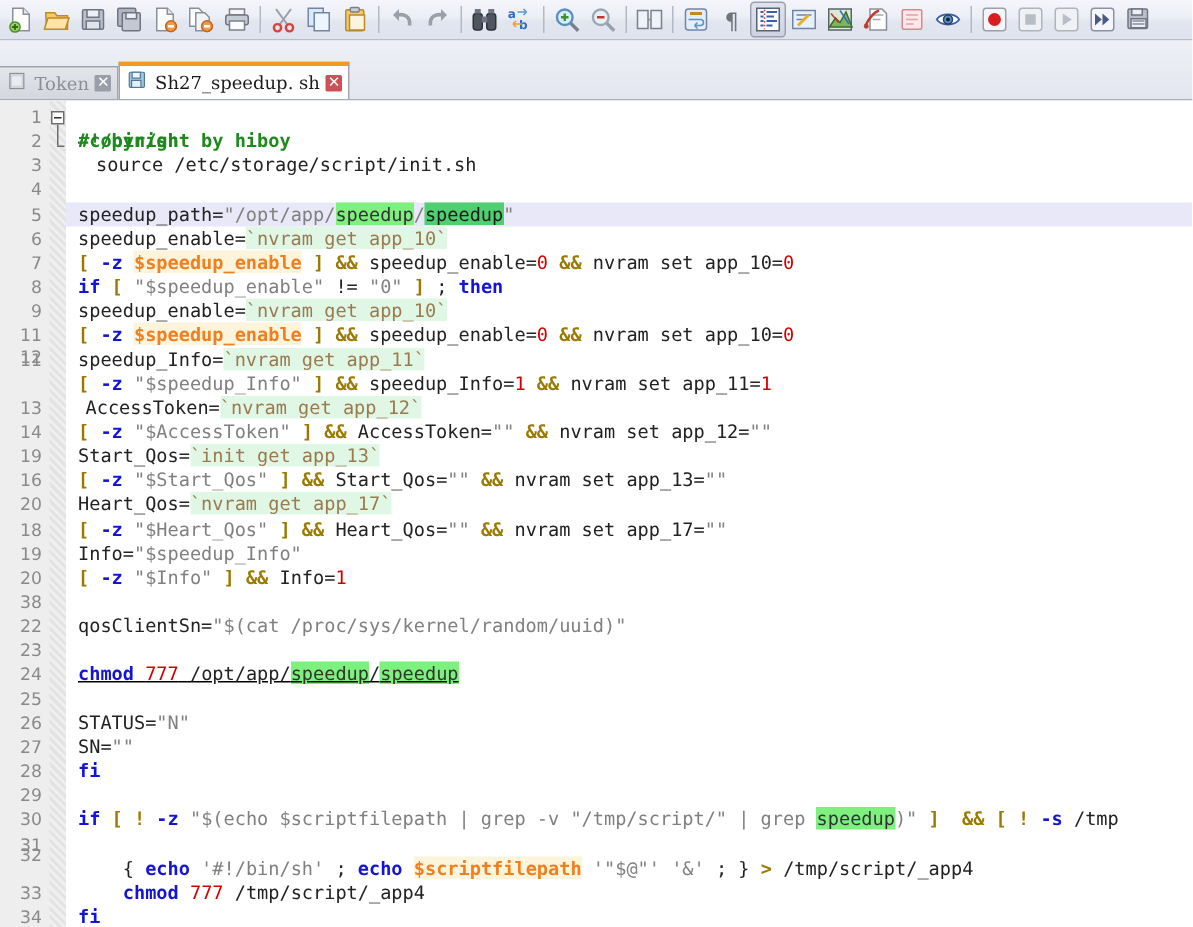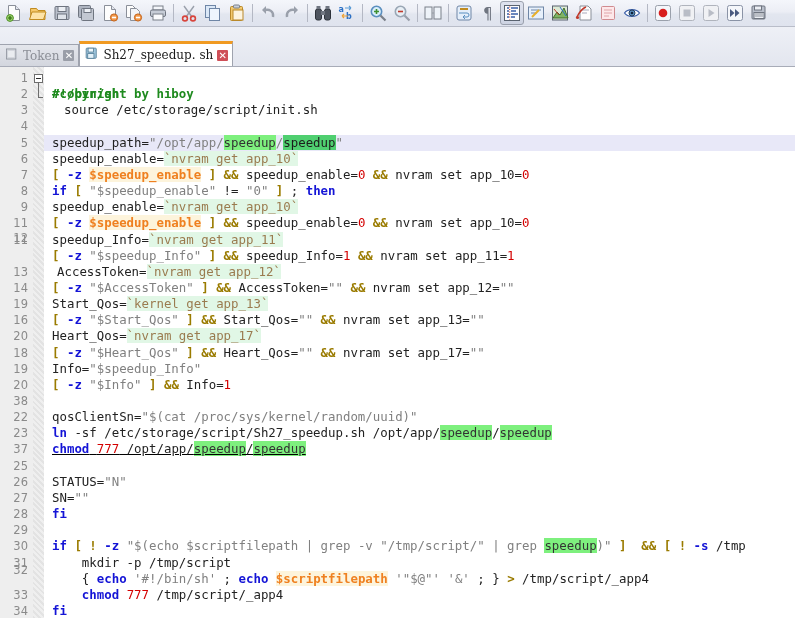--- a/index.html
+++ b/index.html
@@ -501,21 +501,21 @@
       <div class="lnum" style="top:212.95px">14</div>
       <div class="lnum" style="top:229.10px">19</div>
       <div class="lnum" style="top:245.25px">16</div>
       <div class="lnum" style="top:261.40px">20</div>
       <div class="lnum" style="top:277.55px">18</div>
       <div class="lnum" style="top:293.70px">19</div>
       <div class="lnum" style="top:309.85px">20</div>
       <div class="lnum" style="top:326.00px">38</div>
       <div class="lnum" style="top:342.15px">22</div>
       <div class="lnum" style="top:358.30px">23</div>
-      <div class="lnum" style="top:374.45px">37</div>
+      <div class="lnum" style="top:374.45px">24</div>
       <div class="lnum" style="top:390.60px">25</div>
       <div class="lnum" style="top:406.75px">26</div>
       <div class="lnum" style="top:422.90px">27</div>
       <div class="lnum" style="top:439.05px">28</div>
       <div class="lnum" style="top:455.20px">29</div>
       <div class="lnum" style="top:471.35px">30</div>
       <div class="lnum" style="top:487.50px">31</div>
       <div class="lnum" style="top:495px">32</div>
       <div class="lnum" style="top:519.80px">33</div>
       <div class="lnum" style="top:535.95px">34</div>
@@ -530,36 +530,34 @@
       <div class="codeline curline" style="top:67.60px;left:0;"><span class="t-plain">speedup_path=</span><span class="t-str">"</span><span class="t-str">/opt/app/</span><span class="t-hl">speedup</span><span class="t-str">/</span><span class="t-hlsel">speedup</span><span class="t-str">"</span></div>
       <div class="codeline" style="top:83.75px;left:0;"><span class="t-plain">speedup_enable=</span><span class="t-subst">`nvram get app_10`</span></div>
       <div class="codeline" style="top:99.90px;left:0;"><span class="t-op">[ </span><span class="t-kw">-z</span><span class="t-plain"> </span><span class="t-var">$speedup_enable</span><span class="t-op"> ]</span><span class="t-plain"> </span><span class="t-op">&amp;&amp;</span><span class="t-plain"> speedup_enable=</span><span class="t-num">0</span><span class="t-plain"> </span><span class="t-op">&amp;&amp;</span><span class="t-plain"> nvram set app_10=</span><span class="t-num">0</span></div>
       <div class="codeline" style="top:116.05px;left:0;"><span class="t-kw">if</span><span class="t-op"> [ </span><span class="t-str">"$speedup_enable"</span><span class="t-plain"> != </span><span class="t-str">"0"</span><span class="t-op"> ]</span><span class="t-plain"> ; </span><span class="t-kw">then</span></div>
       <div class="codeline" style="top:132.20px;left:0;"><span class="t-plain">speedup_enable=</span><span class="t-subst">`nvram get app_10`</span></div>
       <div class="codeline" style="top:148.35px;left:0;"><span class="t-op">[ </span><span class="t-kw">-z</span><span class="t-plain"> </span><span class="t-var">$speedup_enable</span><span class="t-op"> ]</span><span class="t-plain"> </span><span class="t-op">&amp;&amp;</span><span class="t-plain"> speedup_enable=</span><span class="t-num">0</span><span class="t-plain"> </span><span class="t-op">&amp;&amp;</span><span class="t-plain"> nvram set app_10=</span><span class="t-num">0</span></div>
       <div class="codeline" style="top:164.50px;left:0;"><span class="t-plain">speedup_Info=</span><span class="t-subst">`nvram get app_11`</span></div>
       <div class="codeline" style="top:180.65px;left:0;"><span class="t-op">[ </span><span class="t-kw">-z</span><span class="t-plain"> </span><span class="t-str">"$speedup_Info"</span><span class="t-op"> ]</span><span class="t-plain"> </span><span class="t-op">&amp;&amp;</span><span class="t-plain"> speedup_Info=</span><span class="t-num">1</span><span class="t-plain"> </span><span class="t-op">&amp;&amp;</span><span class="t-plain"> nvram set app_11=</span><span class="t-num">1</span></div>
       <div class="codeline" style="top:196.80px;left:5px;"><span class="t-plain">AccessToken=</span><span class="t-subst">`nvram get app_12`</span></div>
       <div class="codeline" style="top:212.95px;left:0;"><span class="t-op">[ </span><span class="t-kw">-z</span><span class="t-plain"> </span><span class="t-str">"$AccessToken"</span><span class="t-op"> ]</span><span class="t-plain"> </span><span class="t-op">&amp;&amp;</span><span class="t-plain"> AccessToken=</span><span class="t-str">""</span><span class="t-plain"> </span><span class="t-op">&amp;&amp;</span><span class="t-plain"> nvram set app_12=</span><span class="t-str">""</span></div>
-      <div class="codeline" style="top:229.10px;left:0;"><span class="t-plain">Start_Qos=</span><span class="t-subst">`kernel get app_13`</span></div>
+      <div class="codeline" style="top:229.10px;left:0;"><span class="t-plain">Start_Qos=</span><span class="t-subst">`init get app_13`</span></div>
       <div class="codeline" style="top:245.25px;left:0;"><span class="t-op">[ </span><span class="t-kw">-z</span><span class="t-plain"> </span><span class="t-str">"$Start_Qos"</span><span class="t-op"> ]</span><span class="t-plain"> </span><span class="t-op">&amp;&amp;</span><span class="t-plain"> Start_Qos=</span><span class="t-str">""</span><span class="t-plain"> </span><span class="t-op">&amp;&amp;</span><span class="t-plain"> nvram set app_13=</span><span class="t-str">""</span></div>
       <div class="codeline" style="top:261.40px;left:0;"><span class="t-plain">Heart_Qos=</span><span class="t-subst">`nvram get app_17`</span></div>
       <div class="codeline" style="top:277.55px;left:0;"><span class="t-op">[ </span><span class="t-kw">-z</span><span class="t-plain"> </span><span class="t-str">"$Heart_Qos"</span><span class="t-op"> ]</span><span class="t-plain"> </span><span class="t-op">&amp;&amp;</span><span class="t-plain"> Heart_Qos=</span><span class="t-str">""</span><span class="t-plain"> </span><span class="t-op">&amp;&amp;</span><span class="t-plain"> nvram set app_17=</span><span class="t-str">""</span></div>
       <div class="codeline" style="top:293.70px;left:0;"><span class="t-plain">Info=</span><span class="t-str">"$speedup_Info"</span></div>
       <div class="codeline" style="top:309.85px;left:0;"><span class="t-op">[ </span><span class="t-kw">-z</span><span class="t-plain"> </span><span class="t-str">"$Info"</span><span class="t-op"> ]</span><span class="t-plain"> </span><span class="t-op">&amp;&amp;</span><span class="t-plain"> Info=</span><span class="t-num">1</span></div>
       <div class="codeline" style="top:326.00px;left:0;"></div>
       <div class="codeline" style="top:342.15px;left:0;"><span class="t-plain">qosClientSn=</span><span class="t-str">"$(cat /proc/sys/kernel/random/uuid)"</span></div>
-      <div class="codeline" style="top:358.30px;left:0;"><span class="t-kw">ln</span><span class="t-plain"> -sf /etc/storage/script/Sh27_speedup.sh /opt/app/</span><span class="t-hl">speedup</span><span class="t-plain">/</span><span class="t-hl">speedup</span></div>
       <div class="codeline" style="top:374.45px;left:0;text-decoration:underline;"><span class="t-kw">chmod</span><span class="t-plain"> </span><span class="t-num">777</span><span class="t-plain"> /opt/app/</span><span class="t-hl">speedup</span><span class="t-plain">/</span><span class="t-hl">speedup</span></div>
       <div class="codeline" style="top:406.75px;left:0;"><span class="t-plain">STATUS=</span><span class="t-str">"N"</span></div>
       <div class="codeline" style="top:422.90px;left:0;"><span class="t-plain">SN=</span><span class="t-str">""</span></div>
       <div class="codeline" style="top:439.05px;left:0;"><span class="t-kw">fi</span></div>
       <div class="codeline" style="top:455.20px;left:0;"></div>
       <div class="codeline" style="top:471.35px;left:0;"><span class="t-kw">if</span><span class="t-op"> [ ! </span><span class="t-kw">-z</span><span class="t-plain"> </span><span class="t-str">"$(echo $scriptfilepath | grep -v "/tmp/script/" | grep </span><span class="t-hl">speedup</span><span class="t-str">)"</span><span class="t-op"> ]</span><span class="t-plain">  </span><span class="t-op">&amp;&amp;</span><span class="t-op"> [ ! </span><span class="t-kw">-s</span><span class="t-plain"> /tmp</span></div>
-      <div class="codeline" style="top:487.50px;left:0;"><span class="t-plain">    </span><span class="t-plain">mkdir</span><span class="t-plain"> -p /tmp/script</span></div>
       <div class="codeline" style="top:503.65px;left:0;"><span class="t-plain">    { </span><span class="t-kw">echo</span><span class="t-plain"> </span><span class="t-str">'#!/bin/sh'</span><span class="t-plain"> ; </span><span class="t-kw">echo</span><span class="t-plain"> </span><span class="t-var">$scriptfilepath</span><span class="t-plain"> </span><span class="t-str">'"$@"'</span><span class="t-plain"> </span><span class="t-str">'&amp;'</span><span class="t-plain"> ; } </span><span class="t-op">&gt;</span><span class="t-plain"> /tmp/script/_app4</span></div>
       <div class="codeline" style="top:519.80px;left:0;"><span class="t-plain">    </span><span class="t-kw">chmod</span><span class="t-plain"> </span><span class="t-num">777</span><span class="t-plain"> /tmp/script/_app4</span></div>
       <div class="codeline" style="top:535.95px;left:0;"><span class="t-kw">fi</span></div>
       <div class="codeline" style="top:552.10px;left:0;"></div>
     </div>
 <div class="fold-box" style="top: 7px;"></div>
     <div class="fold-tail" style="top: 16px; height: 14.15px;"></div>
     <div class="fold-foot" style="top: 30.15px;"></div>
   </div>
 

